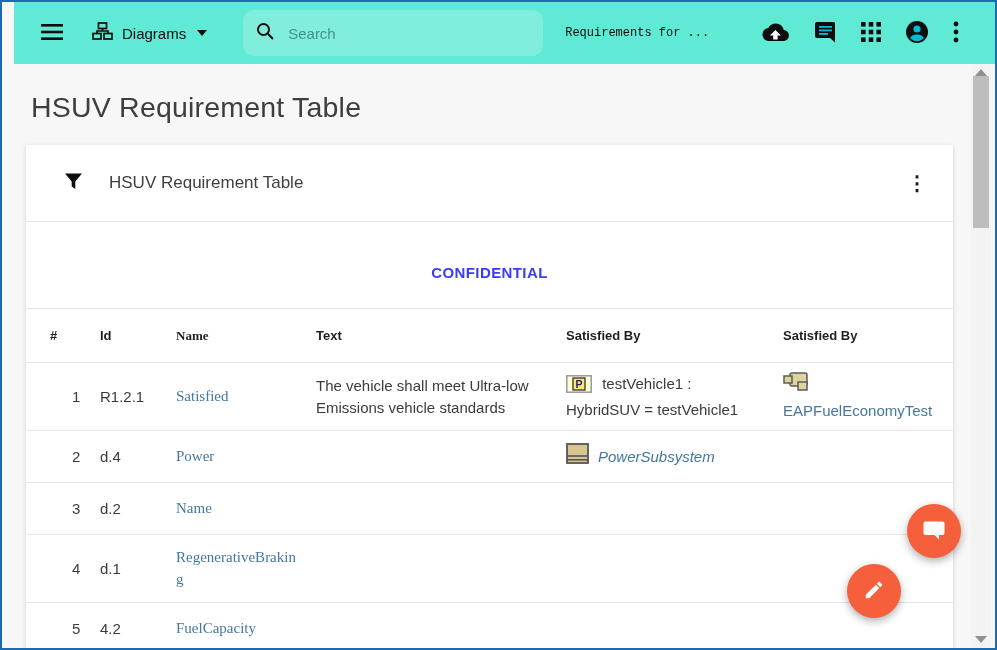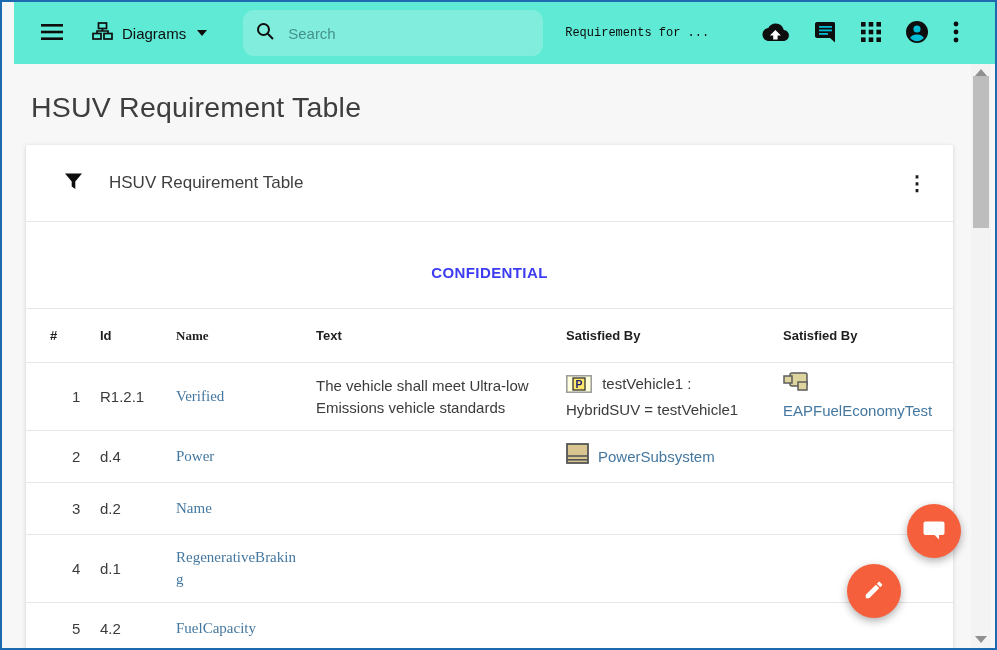--- a/index.html
+++ b/index.html
@@ -63,21 +63,21 @@
   th.c1 { padding-left:24px; } td.c1 { padding-left:46px; }
   .c2 { padding-left:8px; }
   .c3 { padding-left:4px; padding-right:12px;font-family:Liberation Serif, serif; }
   td.c3 { word-break:break-all; }
   .c4 { padding-left:4px; padding-right:22px; }
   .c5 { padding-left:6px; padding-right:14px; }
   .c6 { padding-left:8px; }
   a.link { color:#44779f; text-decoration:none; cursor:pointer; }
   .entity-wrap { max-width:176px; }
   .sat-icon { vertical-align:-4px; margin-right:6px; }
-  .blk-row { display:flex; align-items:center; gap:9px; }
+  .blk-row { display:flex; align-items:center; gap:9px;font-style:italic; }
   .ver-icon { display:block; margin-bottom:2px; }
   
   .fab {
     position:absolute; width:54px; height:54px; border-radius:50%;
     background:#f55f3c; box-shadow:0 3px 9px rgba(0,0,0,0.32);
     display:flex; align-items:center; justify-content:center; cursor:pointer; border:none;
   }
   .fab-chat { left:905px; top:502px; }
   .fab-edit { left:845px; top:562px; }
   
@@ -217,21 +217,21 @@
           <th class="c3">Name</th>
           <th class="c4">Text</th>
           <th class="c5">Satisfied By</th>
           <th class="c6">Satisfied By</th>
         </tr>
       </thead>
       <tbody>
         <tr class="r1">
           <td class="c1">1</td>
           <td class="c2">R1.2.1</td>
-          <td class="c3"><a class="link">Verified</a></td>
+          <td class="c3"><a class="link">Satisfied</a></td>
           <td class="c4">The vehicle shall meet Ultra-low Emissions vehicle standards</td>
           <td class="c5">
             <div class="entity-wrap">
               <span class="sat-icon">
                 <svg width="26" height="18" viewBox="0 0 26 18">
                   <rect x="0.8" y="0.8" width="24.4" height="16.4" fill="#ffffd8" stroke="#999999" stroke-width="1.5"></rect>
                   <rect x="7" y="3" width="12" height="12" fill="#ffe96a" stroke="#333333" stroke-width="1.3"></rect>
                   <text x="13" y="12.6" font-size="10.5" font-weight="bold" fill="#1b1b6e" text-anchor="middle" font-family="Liberation Sans, sans-serif">P</text>
                 </svg>
               </span><span>testVehicle1 : HybridSUV = testVehicle1</span>

